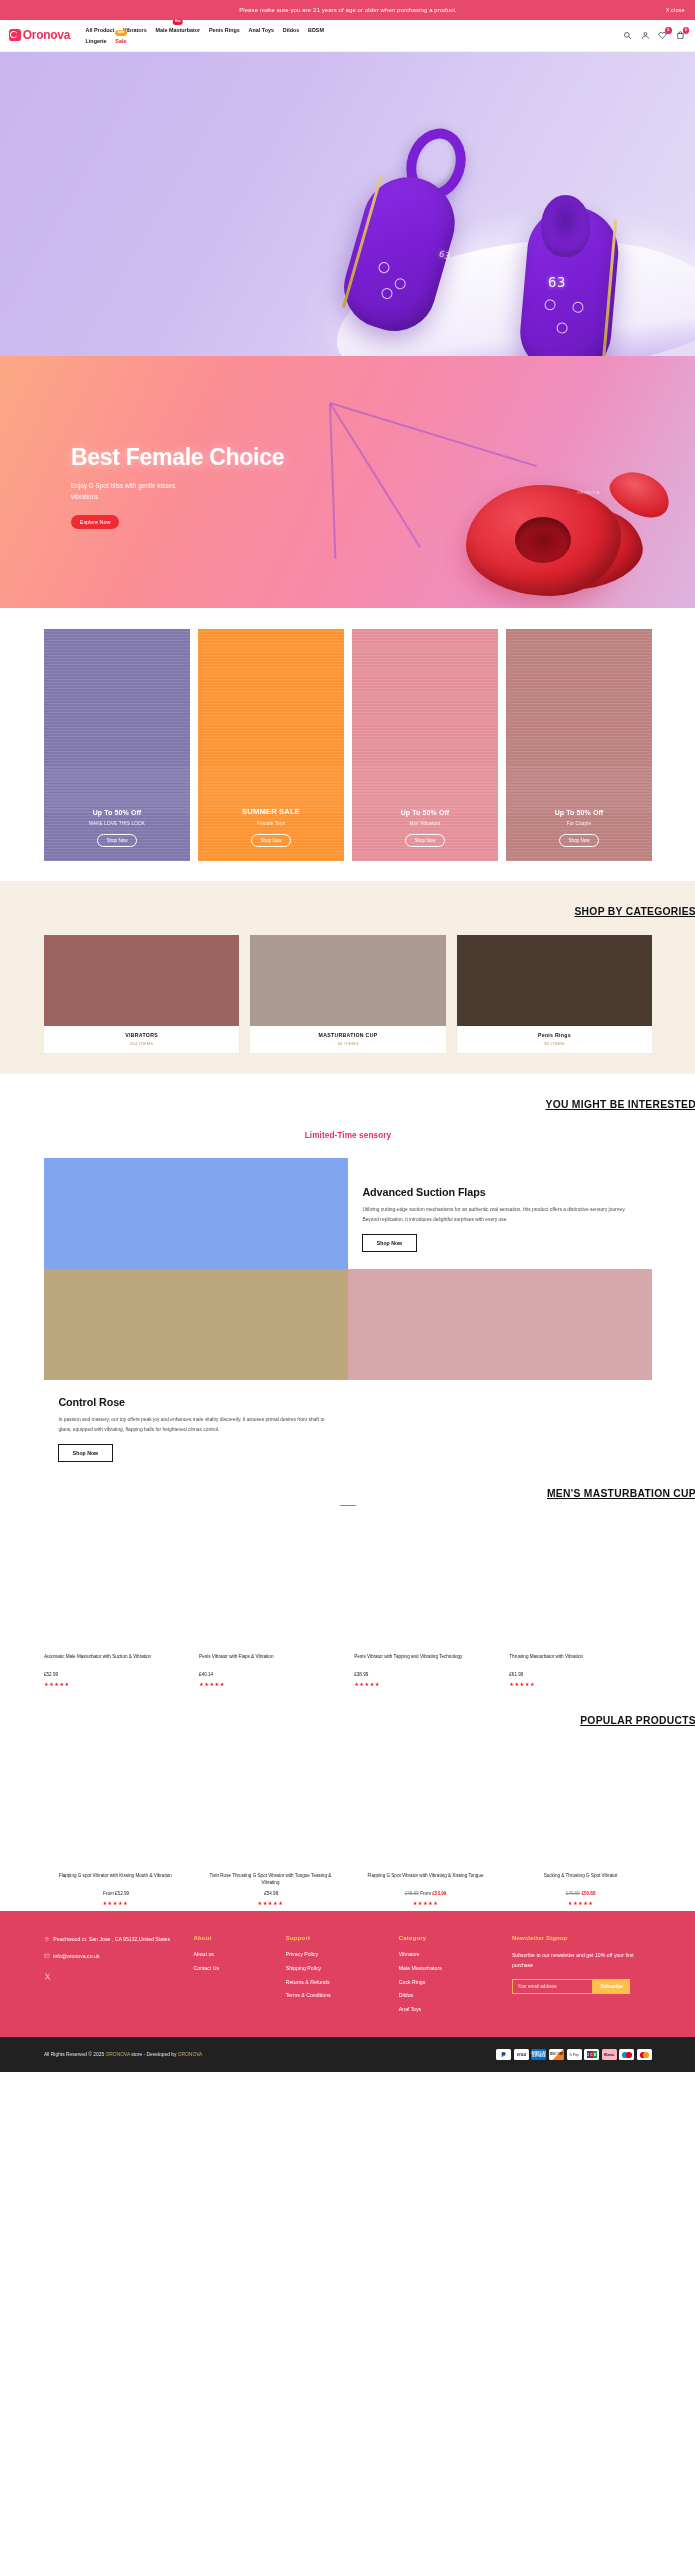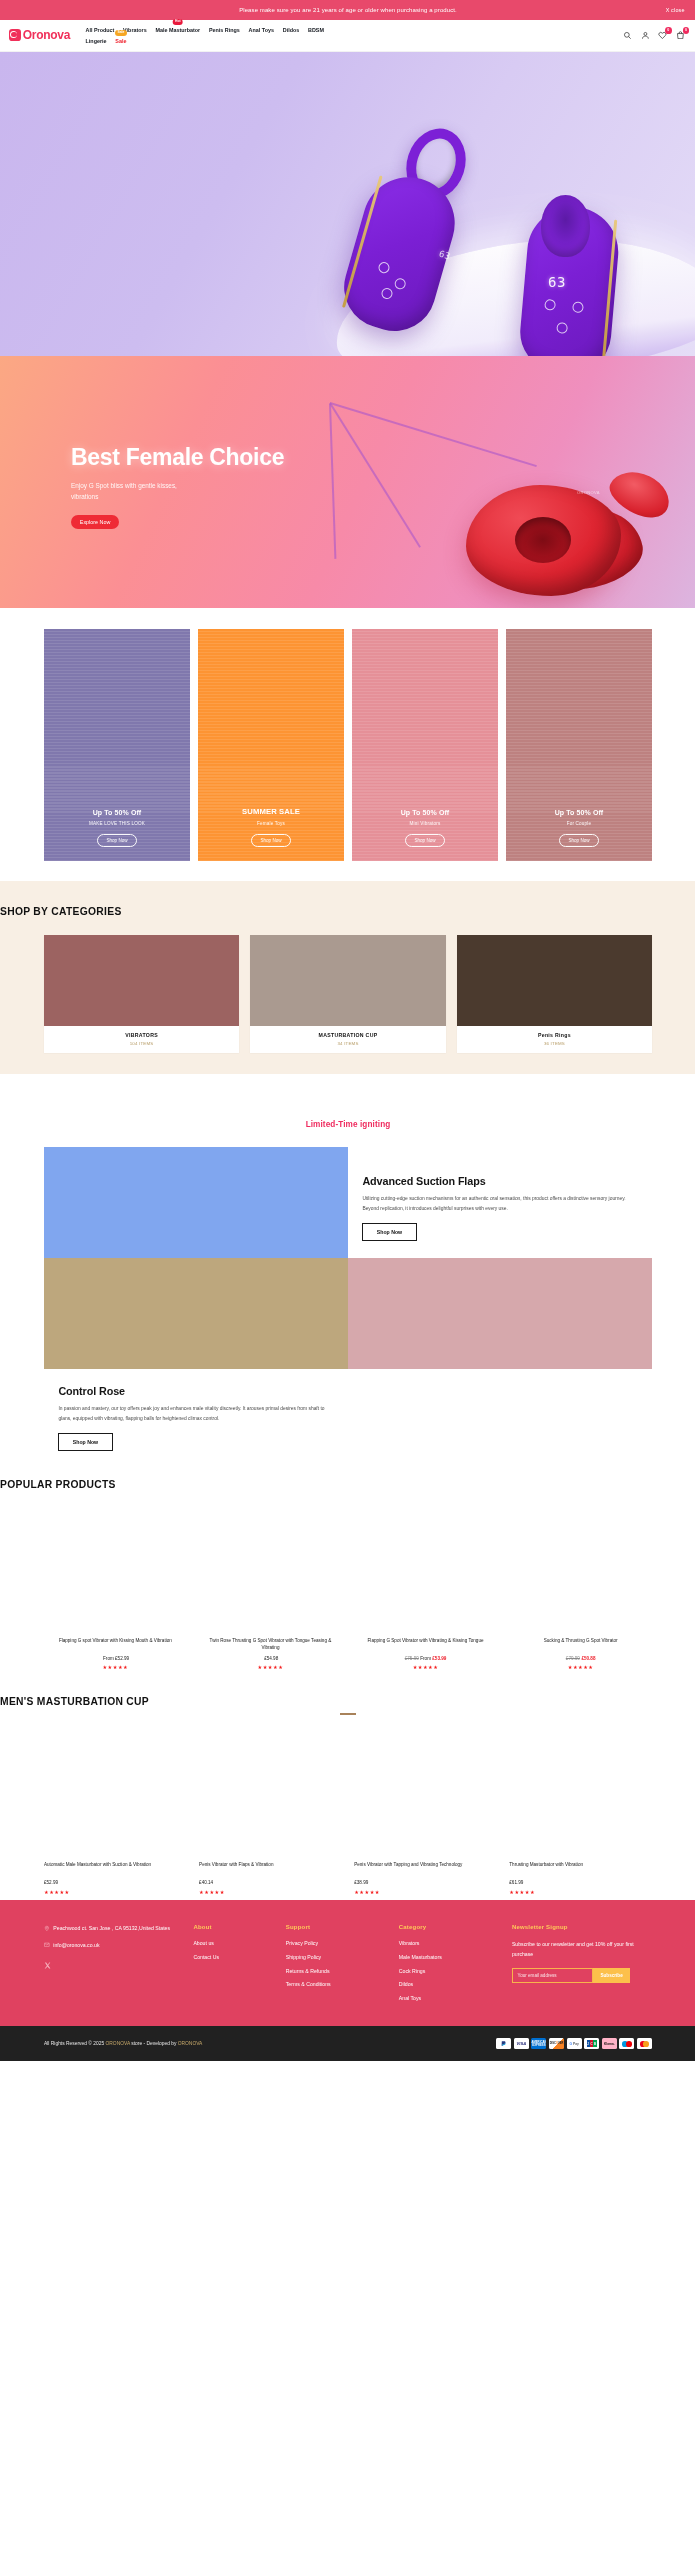--- a/index.html
+++ b/index.html
@@ -226,22 +226,22 @@
   }
   .promo-btn {
     border: 0.5px solid rgba(255,255,255,.95); color: #fff; background: transparent;
     font-size: 4.6px; padding: 3.1px 8.2px; border-radius: 7.7px; cursor: pointer;
     position: relative; z-index: 2;
   }
 
   
   .cats { background: #f8efe4; padding: 25px 0 20.6px; }
   .sec-title {
-    text-align: left; font-size: 10.3px; font-weight: 700; letter-spacing: 0.3px;
-    color: #111; text-transform: uppercase;
+    text-align: right; font-size: 10.3px; font-weight: 700; letter-spacing: 0.3px;
+    color: #111; text-transform: uppercase; text-decoration: underline;
   }
   .cats-row {
     width: 608px; margin: 18.5px auto 0; display: flex; gap: 11.3px;
   }
   .cat-card { flex: 1; background: #fff; box-shadow: 0 0.5px 1.5px rgba(0,0,0,.06); }
   .cat-img { height: 91px; }
   .ci1 { background: #9c6361; }
   .ci2 { background: #aa9a90; }
   .ci3 { background: #4b3a2e; }
   .cat-meta { padding: 6.2px 0 7.2px; text-align:center; }
@@ -483,21 +483,22 @@
         <div class="cat-img ci3"></div>
         <div class="cat-meta">
           <div class="cat-name">Penis Rings</div>
           <div class="cat-count">36 ITEMS</div>
         </div>
       </div>
     </div>
   </div>
 
   <div class="interested">
-    <div class="limited">Limited-Time igniting</div>
+    <div class="sec-title">YOU MIGHT BE INTERESTED</div>
+    <div class="limited">Limited-Time sensory</div>
 
     <div class="grid2">
 
       <div class="cell-img gi-blue"></div>
       <div class="cell-txt">
         <div class="cell-h">Advanced Suction Flaps</div>
         <div class="cell-p">Utilizing cutting-edge suction mechanisms for an authentic oral sensation, this product offers a distinctive sensory journey. Beyond replication, it introduces delightful surprises with every use.</div>
         <button class="btn-ghost">Shop Now</button>
       </div>
 
@@ -505,58 +506,20 @@
 
       <div class="cell-img gi-pink"></div>
       <div class="cell-txt">
         <div class="cell-h">Control Rose</div>
         <div class="cell-p">In passion and mastery, our toy offers peak joy and enhances male vitality discreetly. It arouses primal desires from shaft to glans, equipped with vibrating, flapping balls for heightened climax control.</div>
         <button class="btn-ghost">Shop Now</button>
       </div>
     </div>
   </div>
 
-  <div class="prod-sec">
-    <div class="sec-title">POPULAR PRODUCTS</div>
-    <div class="prod-row">
-      <div class="prod-card">
-        <div class="prod-img"></div>
-        <div class="prod-name">Flapping G spot Vibrator with Kissing Mouth &amp; Vibration</div>
-        <div class="prod-price">
-          <span class="old"></span><span>From </span><span>£52.99</span>
-        </div>
-        <div class="stars">★★★★★</div>
-      </div>
-      <div class="prod-card">
-        <div class="prod-img"></div>
-        <div class="prod-name">Twin Rose Thrusting G Spot Vibrator with Tongue Teasing &amp; Vibrating</div>
-        <div class="prod-price">
-          <span class="old"></span><span></span><span>£54.98</span>
-        </div>
-        <div class="stars">★★★★★</div>
-      </div>
-      <div class="prod-card">
-        <div class="prod-img"></div>
-        <div class="prod-name">Flapping G Spot Vibrator with Vibrating &amp; Kissing Tongue</div>
-        <div class="prod-price">
-          <span class="old">£75.99</span><span>From </span><span class="new">£53.99</span>
-        </div>
-        <div class="stars">★★★★★</div>
-      </div>
-      <div class="prod-card">
-        <div class="prod-img"></div>
-        <div class="prod-name">Sucking &amp; Thrusting G Spot Vibrator</div>
-        <div class="prod-price">
-          <span class="old">£79.99</span><span></span><span class="new">£50.88</span>
-        </div>
-        <div class="stars">★★★★★</div>
-      </div>
-    </div>
-  </div>
-
   <div class="prod-sec" style="padding-top:20.6px">
     <div class="sec-title">MEN'S MASTURBATION CUP</div>
     <div class="divider-sm"></div>
     <div class="prod-row">
       <div class="prod-card" style="text-align:left">
         <div class="prod-img"></div>
         <div class="prod-name" style="padding-left:0">Automatic Male Masturbator with Suction &amp; Vibration</div>
         <div class="prod-price"><span>£52.99</span></div>
         <div class="stars">★★★★★</div>
       </div>
@@ -569,20 +532,58 @@
       <div class="prod-card" style="text-align:left">
         <div class="prod-img"></div>
         <div class="prod-name" style="padding-left:0">Penis Vibrator with Tapping and Vibrating Technology</div>
         <div class="prod-price"><span>£38.99</span></div>
         <div class="stars">★★★★★</div>
       </div>
       <div class="prod-card" style="text-align:left">
         <div class="prod-img"></div>
         <div class="prod-name" style="padding-left:0">Thrusting Masturbator with Vibration</div>
         <div class="prod-price"><span>£61.99</span></div>
+        <div class="stars">★★★★★</div>
+      </div>
+    </div>
+  </div>
+
+  <div class="prod-sec">
+    <div class="sec-title">POPULAR PRODUCTS</div>
+    <div class="prod-row">
+      <div class="prod-card">
+        <div class="prod-img"></div>
+        <div class="prod-name">Flapping G spot Vibrator with Kissing Mouth &amp; Vibration</div>
+        <div class="prod-price">
+          <span class="old"></span><span>From </span><span>£52.99</span>
+        </div>
+        <div class="stars">★★★★★</div>
+      </div>
+      <div class="prod-card">
+        <div class="prod-img"></div>
+        <div class="prod-name">Twin Rose Thrusting G Spot Vibrator with Tongue Teasing &amp; Vibrating</div>
+        <div class="prod-price">
+          <span class="old"></span><span></span><span>£54.98</span>
+        </div>
+        <div class="stars">★★★★★</div>
+      </div>
+      <div class="prod-card">
+        <div class="prod-img"></div>
+        <div class="prod-name">Flapping G Spot Vibrator with Vibrating &amp; Kissing Tongue</div>
+        <div class="prod-price">
+          <span class="old">£75.99</span><span>From </span><span class="new">£53.99</span>
+        </div>
+        <div class="stars">★★★★★</div>
+      </div>
+      <div class="prod-card">
+        <div class="prod-img"></div>
+        <div class="prod-name">Sucking &amp; Thrusting G Spot Vibrator</div>
+        <div class="prod-price">
+          <span class="old">£79.99</span><span></span><span class="new">£50.88</span>
+        </div>
         <div class="stars">★★★★★</div>
       </div>
     </div>
   </div>
 
   <div class="footer">
     <div class="footer-inner">
       <div>
         <div class="f-line">
           <span class="f-ico">

